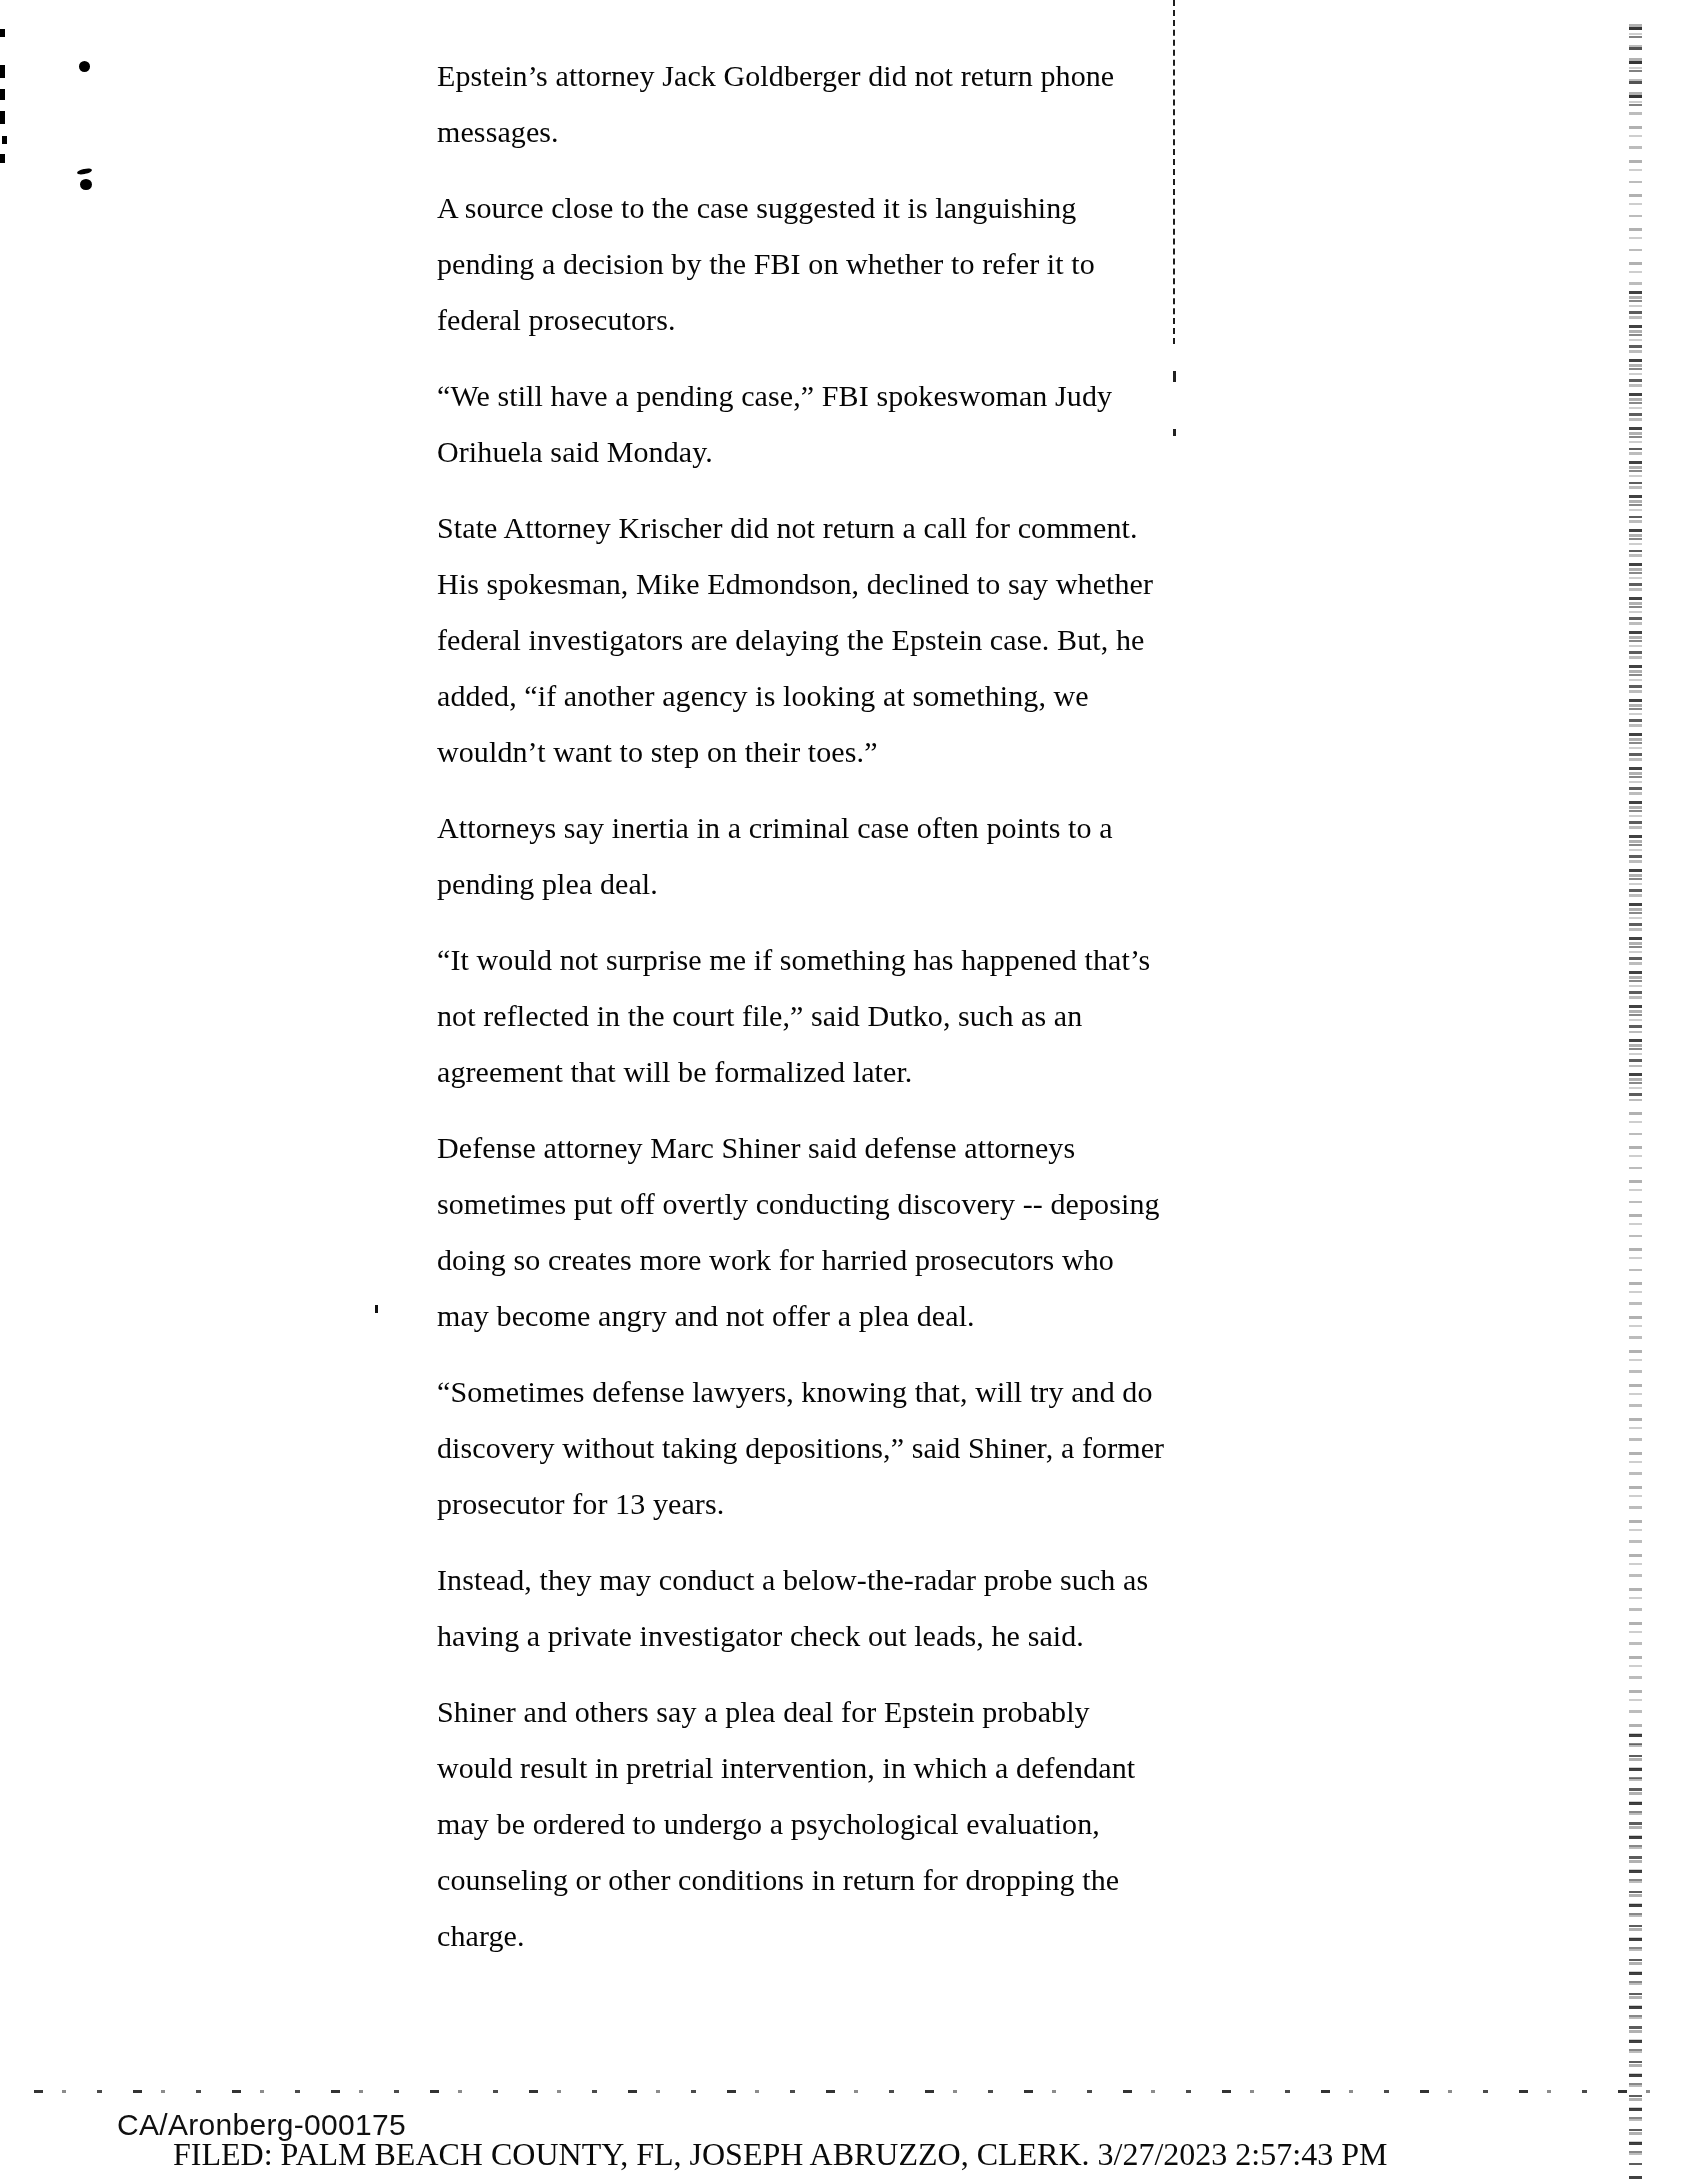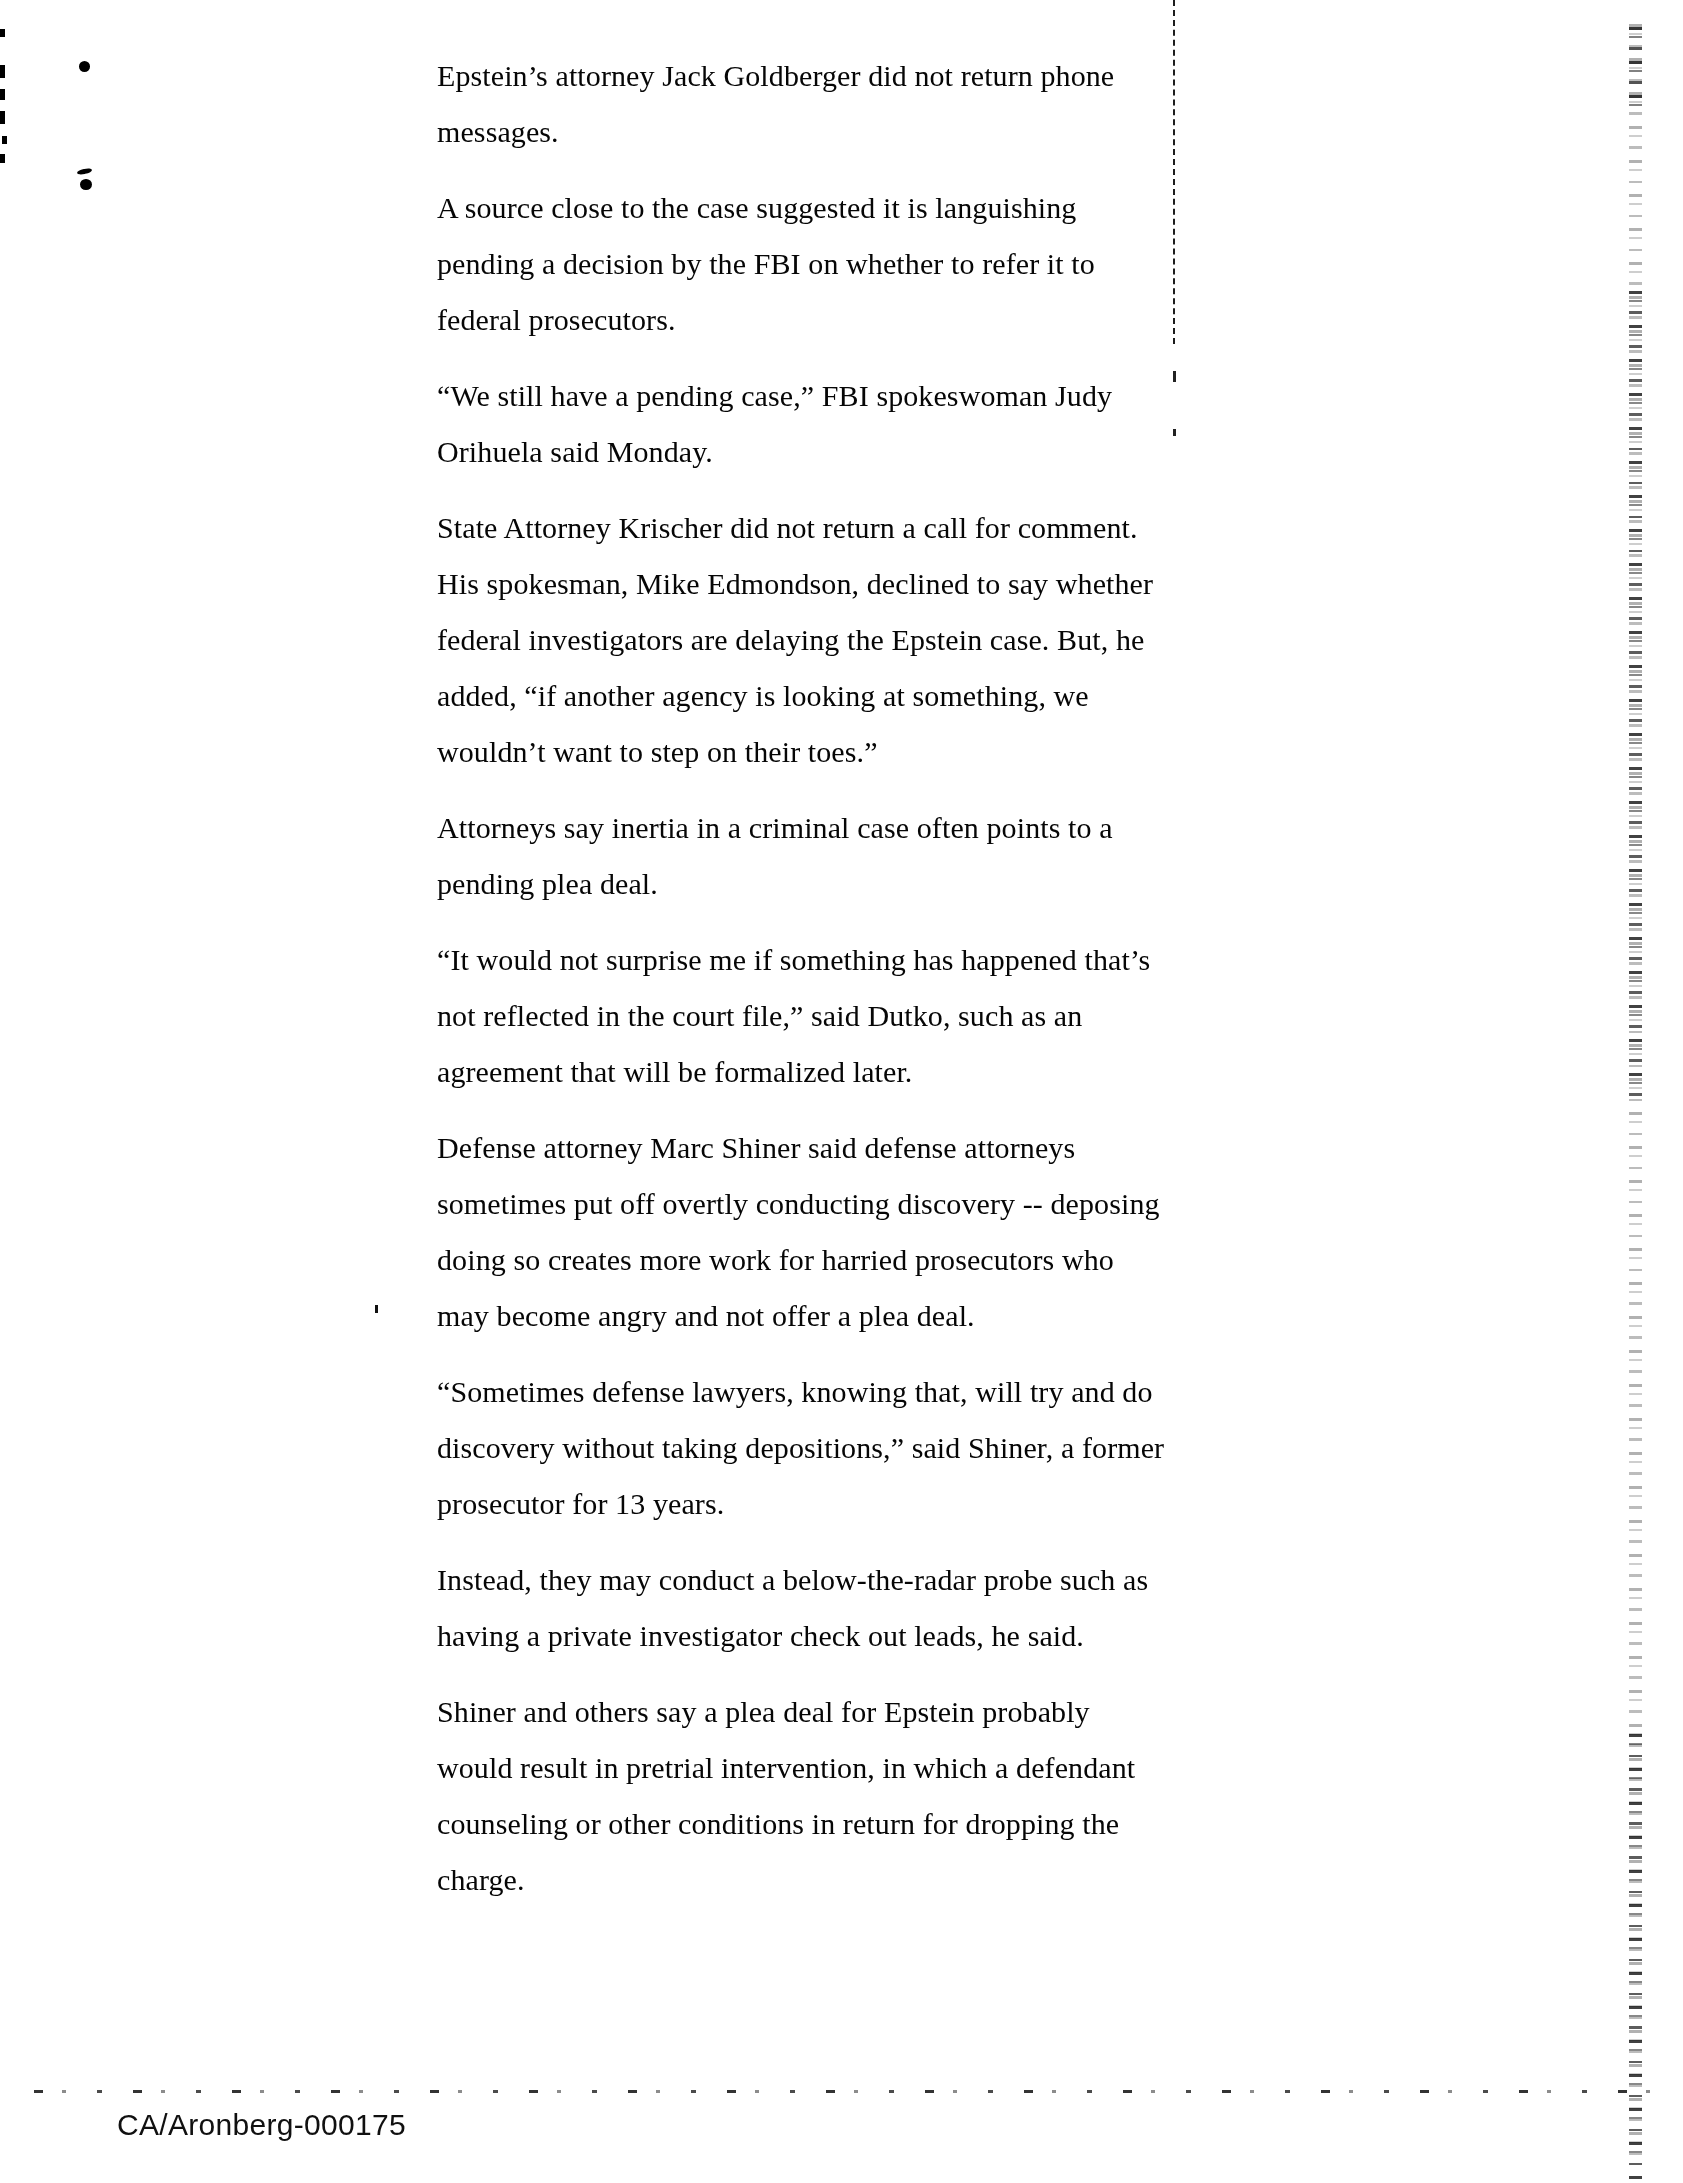--- a/index.html
+++ b/index.html
@@ -158,21 +158,23 @@
         <span class="line">discovery without taking depositions,” said Shiner, a former</span>
         <span class="line">prosecutor for 13 years.</span>
       </p>
       <p>
         <span class="line">Instead, they may conduct a below-the-radar probe such as</span>
         <span class="line">having a private investigator check out leads, he said.</span>
       </p>
       <p>
         <span class="line">Shiner and others say a plea deal for Epstein probably</span>
         <span class="line">would result in pretrial intervention, in which a defendant</span>
+        <span class="line">may be ordered to undergo a psychological evaluation,</span>
         <span class="line">counseling or other conditions in return for dropping the</span>
         <span class="line">charge.</span>
       </p>
     </div>
 
   <div class="bates">CA/Aronberg-000175</div>
+  <div class="filed">FILED: PALM BEACH COUNTY, FL, JOSEPH ABRUZZO, CLERK. 3/27/2023 2:57:43 PM</div>
 
 </div>
 
 
 </body></html>

